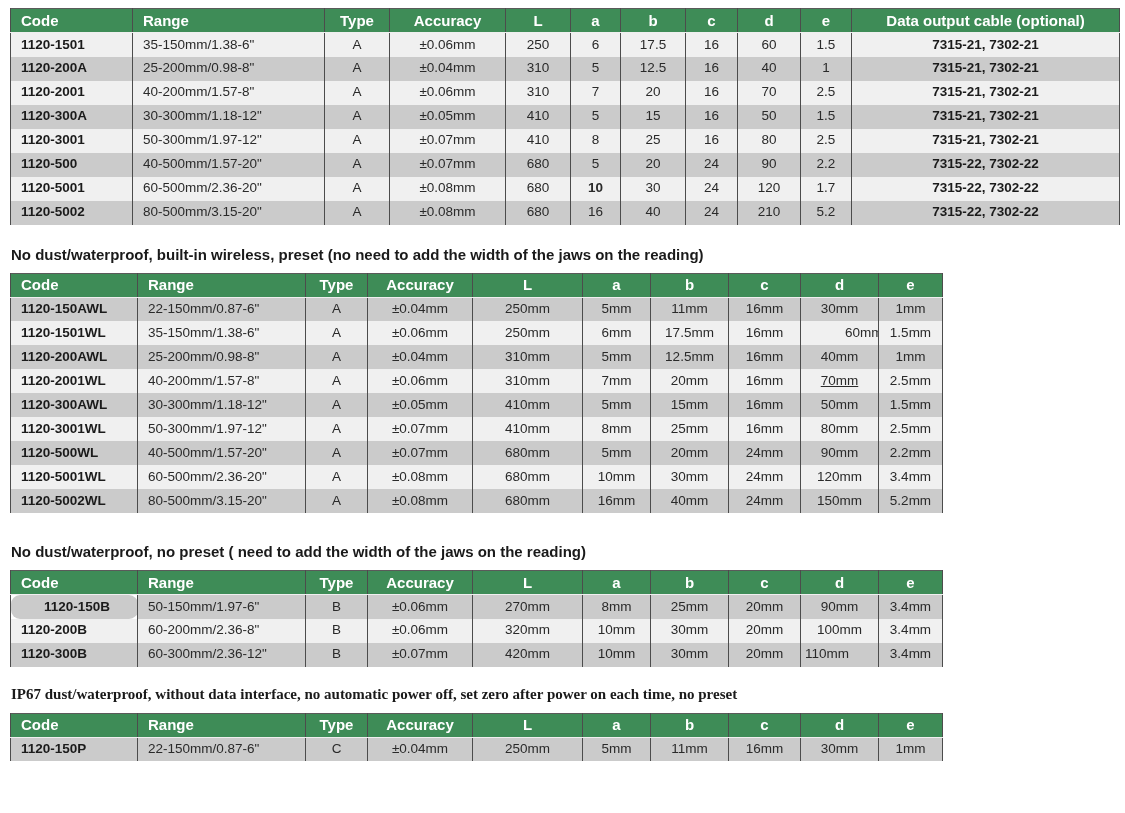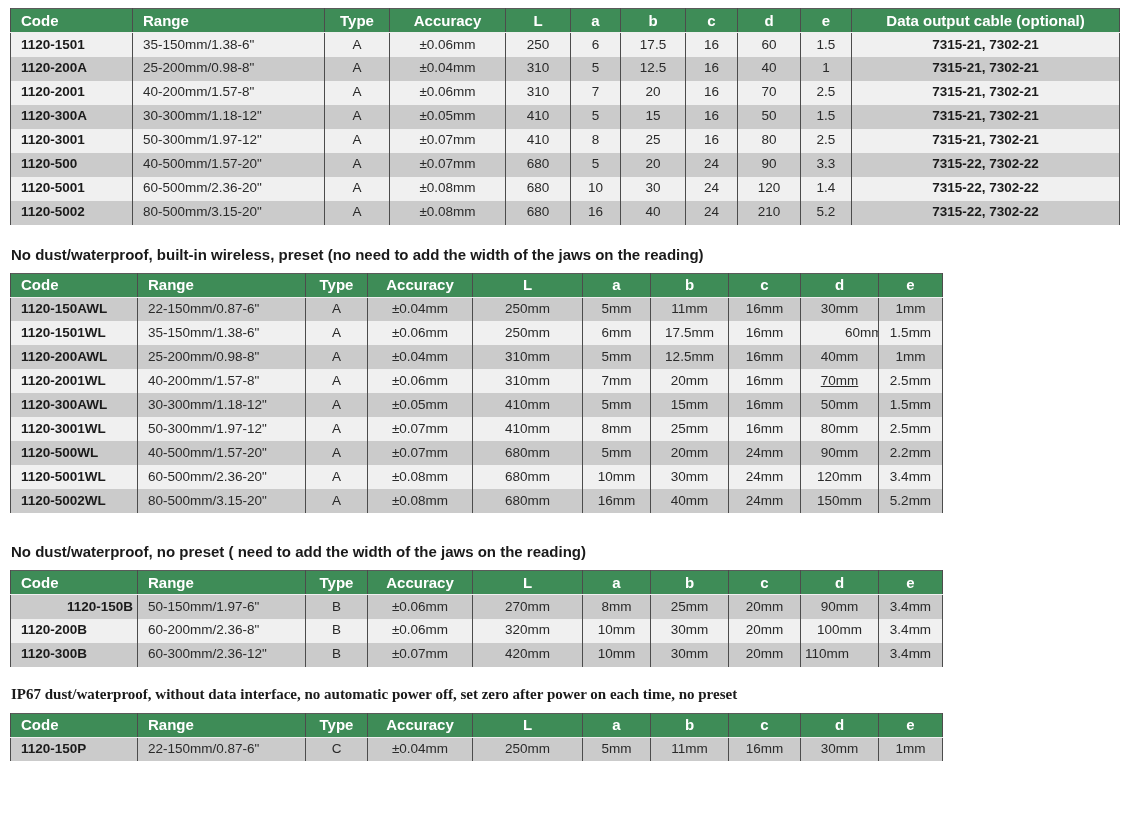--- a/index.html
+++ b/index.html
@@ -129,34 +129,34 @@
           <tr class="dark">
             <td class="pad-left bold" style="text-align: left;">1120-500</td>
             <td class="pad-left" style="text-align: left;">40-500mm/1.57-20"</td>
             <td style="text-align: center;">A</td>
             <td style="text-align: center;">±0.07mm</td>
             <td style="text-align: center;">680</td>
             <td style="text-align: center;">5</td>
             <td style="text-align: center;">20</td>
             <td style="text-align: center;">24</td>
             <td style="text-align: center;">90</td>
-            <td style="text-align: center;">3.3</td>
+            <td style="text-align: center;">2.2</td>
             <td class="bold" style="text-align: center;">7315-22, 7302-22</td>
           </tr>
           <tr class="light">
             <td class="pad-left bold" style="text-align: left;">1120-5001</td>
             <td class="pad-left" style="text-align: left;">60-500mm/2.36-20"</td>
             <td style="text-align: center;">A</td>
             <td style="text-align: center;">±0.08mm</td>
             <td style="text-align: center;">680</td>
-            <td style="text-align: center;">10</td>
+            <td style="text-align: center; font-weight: bold;">10</td>
             <td style="text-align: center;">30</td>
             <td style="text-align: center;">24</td>
             <td style="text-align: center;">120</td>
-            <td style="text-align: center;">1.4</td>
+            <td style="text-align: center;">1.7</td>
             <td class="bold" style="text-align: center;">7315-22, 7302-22</td>
           </tr>
           <tr class="dark">
             <td class="pad-left bold" style="text-align: left;">1120-5002</td>
             <td class="pad-left" style="text-align: left;">80-500mm/3.15-20"</td>
             <td style="text-align: center;">A</td>
             <td style="text-align: center;">±0.08mm</td>
             <td style="text-align: center;">680</td>
             <td style="text-align: center;">16</td>
             <td style="text-align: center;">40</td>
@@ -337,21 +337,21 @@
             <th style="text-align: center;">L</th>
             <th style="text-align: center;">a</th>
             <th style="text-align: center;">b</th>
             <th style="text-align: center;">c</th>
             <th style="text-align: center;">d</th>
             <th style="text-align: center;">e</th>
           </tr>
         </thead>
         <tbody>
           <tr class="dark">
-            <td class="pad-left bold" style="text-align: right;">1120-150B</td>
+            <td class="pad-left bold" style="text-align: center; border-radius: 9px;">1120-150B</td>
             <td class="pad-left" style="text-align: left;">50-150mm/1.97-6"</td>
             <td style="text-align: center;">B</td>
             <td style="text-align: center;">±0.06mm</td>
             <td style="text-align: center;">270mm</td>
             <td style="text-align: center;">8mm</td>
             <td style="text-align: center;">25mm</td>
             <td style="text-align: center;">20mm</td>
             <td style="text-align: center;">90mm</td>
             <td style="text-align: center;">3.4mm</td>
           </tr>

